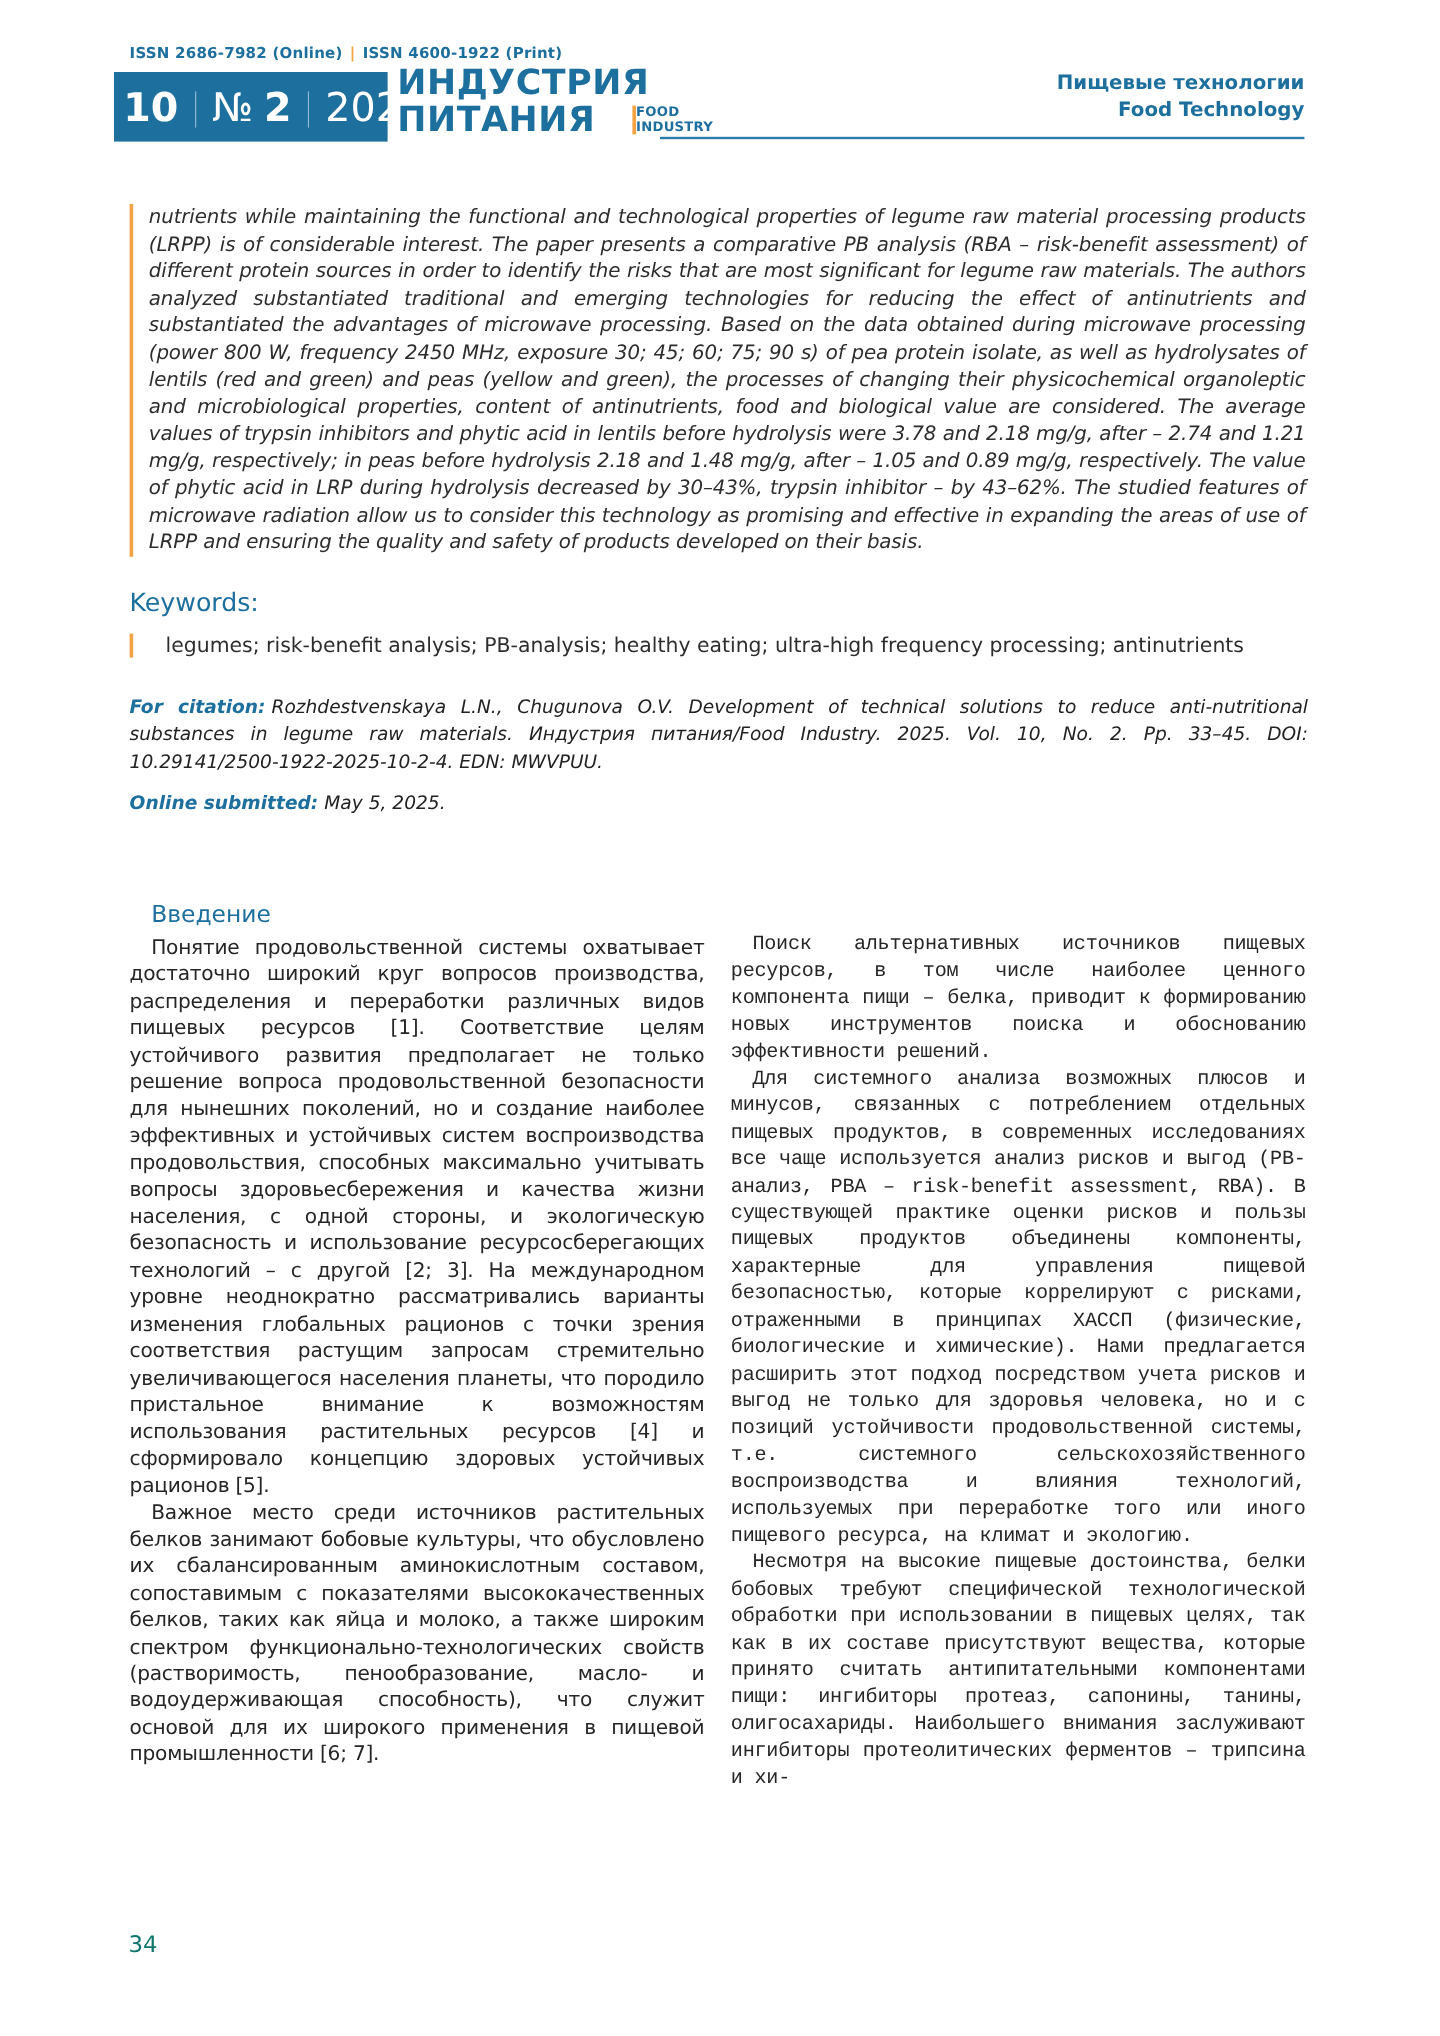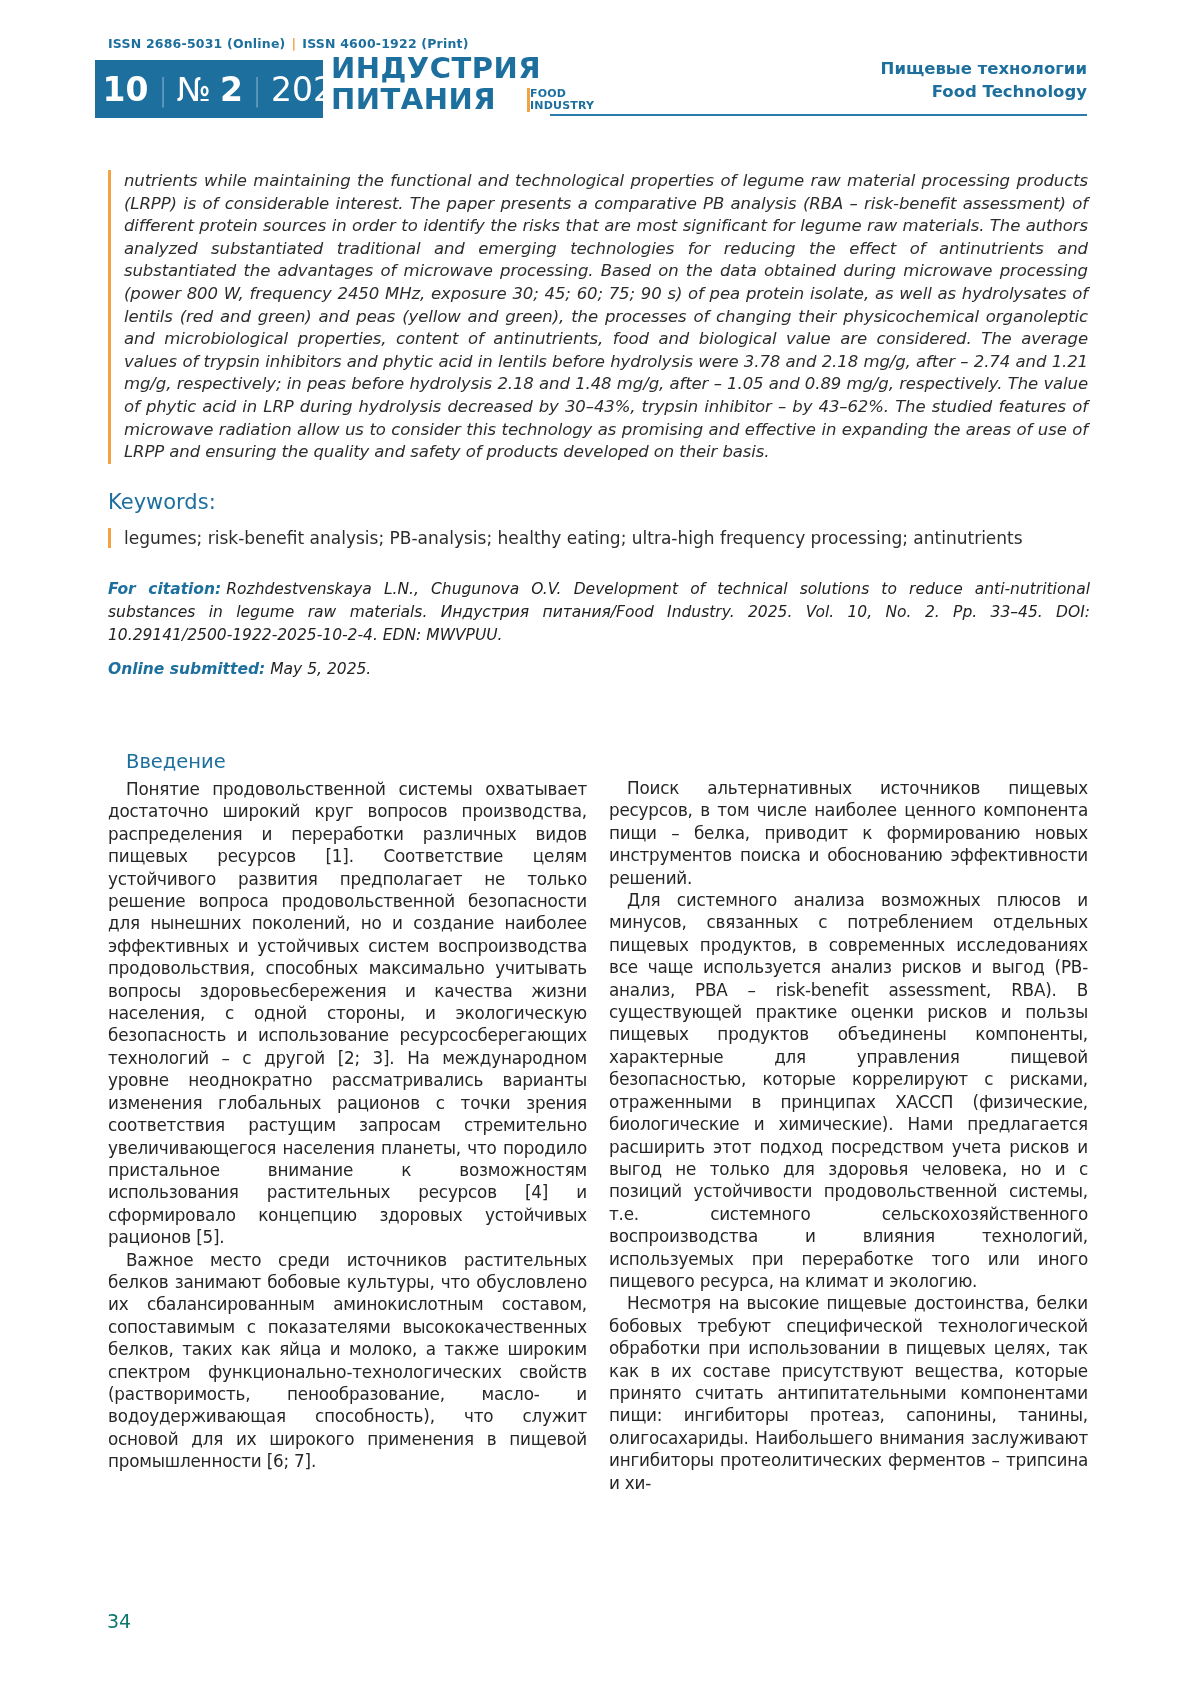--- a/index.html
+++ b/index.html
@@ -50,21 +50,21 @@
   .abstract p{
     margin:0;font-size:16.5px;line-height:22.6px;color:#2d2d2d;
     text-align:justify;letter-spacing:-0.1px;font-style:italic;
   }
   .keywords-heading{
     position:absolute;left:108px;top:490px;
     color:#1d6f9e;font-size:21px;font-weight:500;
   }
   .keywords-line{
     position:absolute;left:108px;top:528px;width:980px;
-    border-left:3px solid #f2a444;padding-left:13px;box-sizing:border-box;
+    border-left:3px solid #f2a444;padding-left:27px;box-sizing:border-box;
     font-size:17px;color:#2d2d2d;
   }
   .citation{
     position:absolute;left:108px;top:562px;width:982px;
     font-style:italic;font-size:15.5px;line-height:23px;color:#222;text-align:justify;
   }
   .citation .label{color:#1d6f9e;font-weight:bold;margin-right:5px;}
   .submitted{
     position:absolute;left:108px;top:644px;width:980px;
     font-style:italic;font-size:15.5px;color:#222;
@@ -76,34 +76,34 @@
   .col-left{left:108px;}
   .col-right{left:609px;}
   .intro-heading{
     color:#1d6f9e;font-size:19.5px;font-weight:500;margin:0 0 5px 18px;
   }
   .col p{
     margin:0;font-size:16.8px;line-height:22.4px;color:#262626;
     text-align:justify;text-indent:18px;letter-spacing:-0.2px;
     hyphens:auto;
   }
-  .col-right{padding-top:27px;box-sizing:border-box;}
+  .col-right{padding-top:27px;box-sizing:border-box;font-family:Liberation Mono, monospace;}
 
   .page-number{
     position:absolute;left:107px;top:1610px;
     font-size:19px;color:#0f766e;
   }
 </style>
 </head>
 <body>
 
 <div class="page">
 
   <div class="issn-line">
-    <span>ISSN 2686-5031 (Online)</span><span class="issn-sep">|</span><span>ISSN 4600-1922 (Print)</span>
+    <span>ISSN 2686-7982 (Online)</span><span class="issn-sep">|</span><span>ISSN 4600-1922 (Print)</span>
   </div>
 
   <div class="volume-box">
     <span class="vb-light">Т.</span>
     <span class="vb-bold">10</span>
     <span class="vb-sep">|</span>
     <span class="vb-light">№</span>
     <span class="vb-bold">2</span>
     <span class="vb-sep">|</span>
     <span class="vb-light">2025</span>

